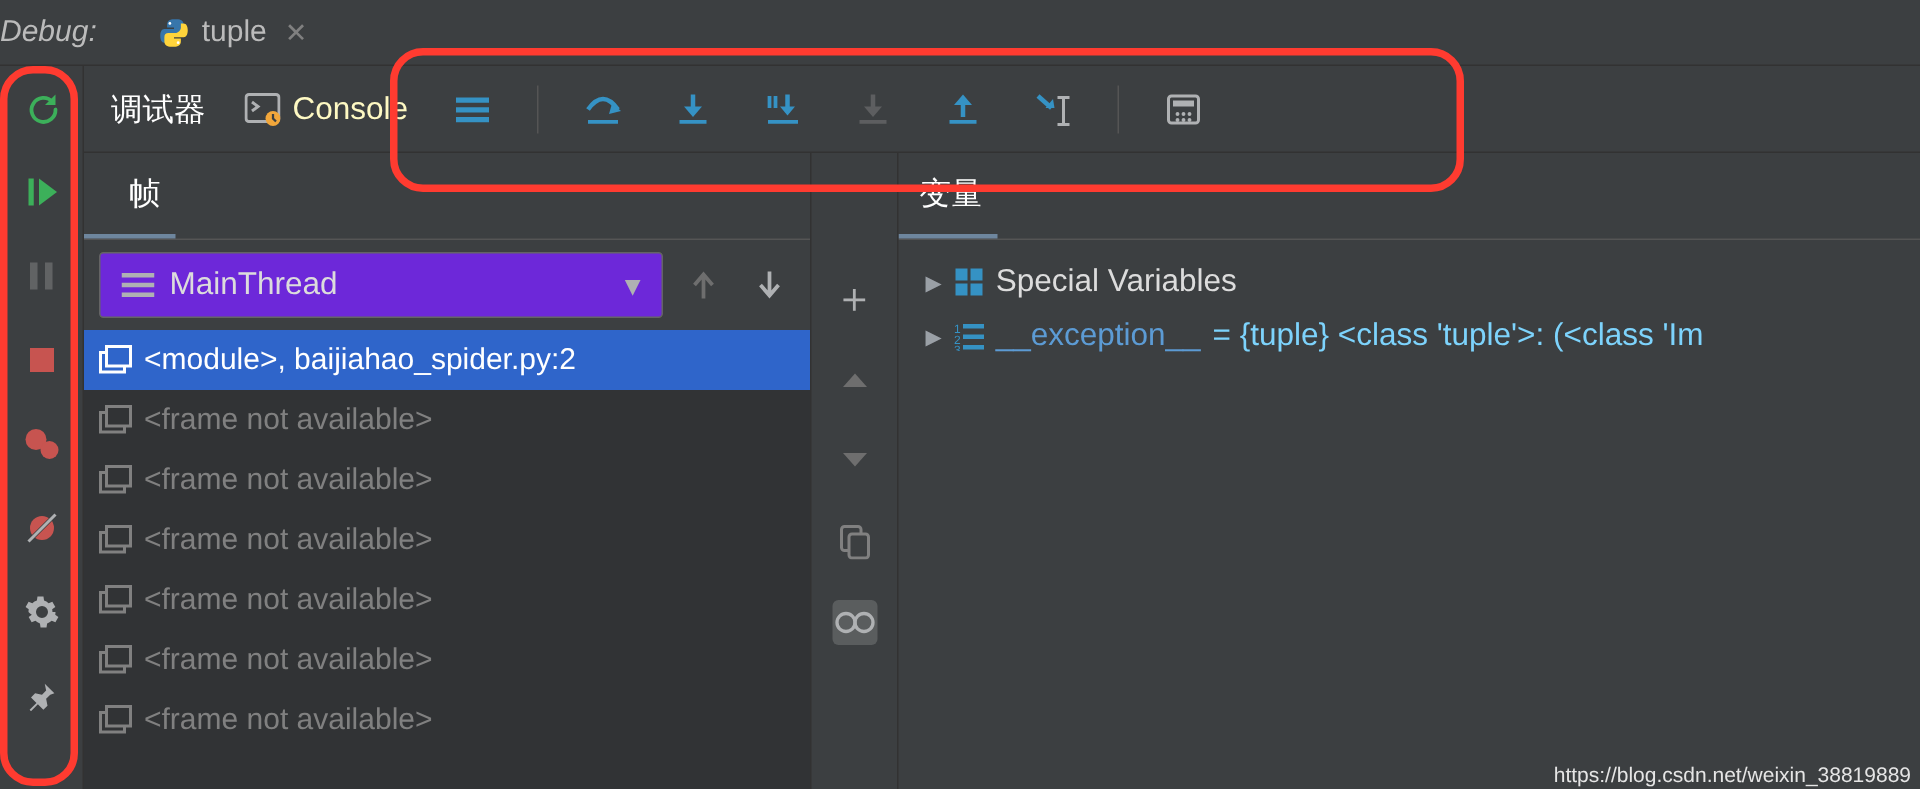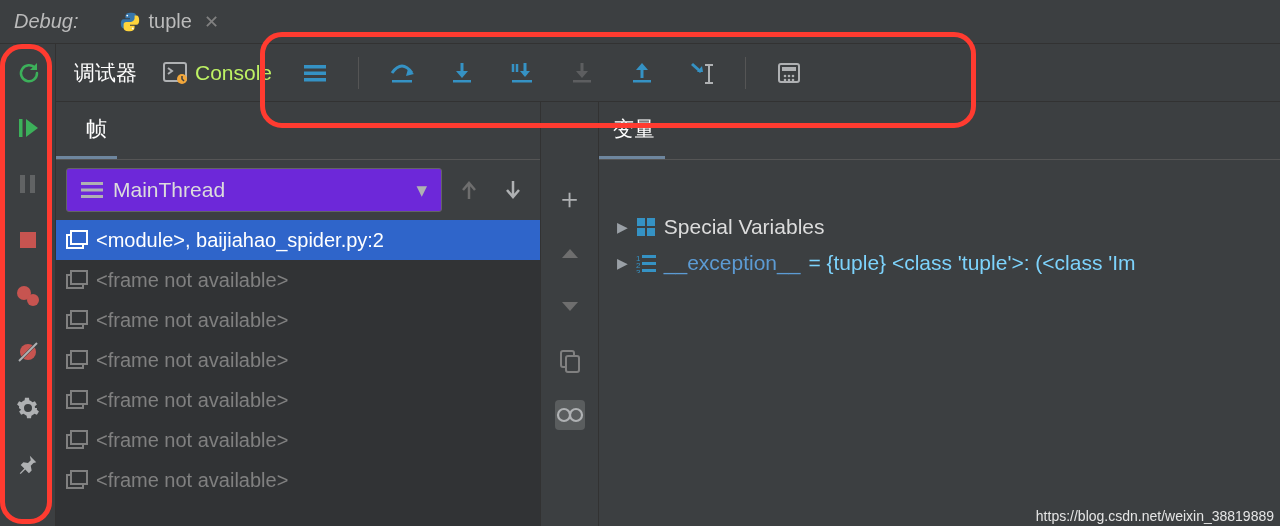--- a/index.html
+++ b/index.html
@@ -13,21 +13,20 @@
     position: relative;
   }
 
   
   .top-strip {
     height: 44px;
     display: flex;
     align-items: center;
     background: #3C3F41;
     border-bottom: 1px solid #323232;
-    padding-left: 14px;
     gap: 40px;
   }
   .debug-label { font-size: 20px; color: #BBBBBB; font-style: italic;}
   .run-tab { display: flex; align-items: center; gap: 8px; font-size: 20px; color: #BBBBBB;}
   .run-tab-close { color: #808080; font-size: 18px; margin-left: 4px;}
 
   
   .main { display: flex; height: calc(100% - 44px);}
 
   
@@ -48,21 +47,21 @@
   .content { flex: 1; display: flex; flex-direction: column;}
 
   .toolbar {
     height: 58px;
     display: flex;
     align-items: center;
     padding-left: 18px;
     gap: 26px;
     border-bottom: 1px solid #323232;
   }
-  .toolbar-tab { font-size: 21px; color: #bef264; display:flex; align-items:center; gap:8px;}
+  .toolbar-tab { font-size: 21px; color: #fef9c3; display:flex; align-items:center; gap:8px;}
   .toolbar-tab.active { color: #FFFFFF;}
   .toolbar-sep { width:1px; height:32px; background:#555;}
   .toolbar-icon { width:34px; height:34px; display:flex; align-items:center; justify-content:center; cursor:pointer;}
 
   
   .panels { flex:1; display:flex; border-top: none;}
   .left-panel { width: 485px; display:flex; flex-direction:column; border-right:1px solid #323232;}
   .right-panel { flex:1; display:flex;}
 
   
@@ -85,21 +84,21 @@
   .frame-row.selected { background:#2F65CA; color:#FFFFFF;}
   .frame-row:not(.selected) { color:#808080;}
   .frame-row .frame-text-white { color:#FFFFFF;}
   .frame-row .frame-text-gray { color:#808080; }
 
   
   .right-icons { width:58px; display:flex; flex-direction:column; align-items:center; padding-top:14px; gap:24px; border-right:1px solid #323232;}
   .right-icons .ri { width:30px; height:30px; display:flex; align-items:center; justify-content:center; color:#808080; cursor:pointer;}
   .right-icons .ri.active { background:#5A5D5E; border-radius:4px;}
 
-  .var-content { flex:1; display:flex; flex-direction:column;gap:39px;}
+  .var-content { flex:1; display:flex; flex-direction:column;}
   .var-header-row { height:58px; display:flex; align-items:flex-end; border-bottom:1px solid #555;}
   .var-list { flex:1; padding-top:10px;}
   .var-row { height:36px; display:flex; align-items:center; gap:8px; padding-left:18px; font-size:21px;}
   .expander { color:#9AA0A6; font-size:14px;}
   .var-name-link { color:#5C9BD4;}
   .var-val { color:#7dd3fc;}
   .var-special { color:#DCDCDC;}
 
   
   .redbox { position:absolute; border:5px solid #FF3B30; border-radius:22px; pointer-events:none;}

